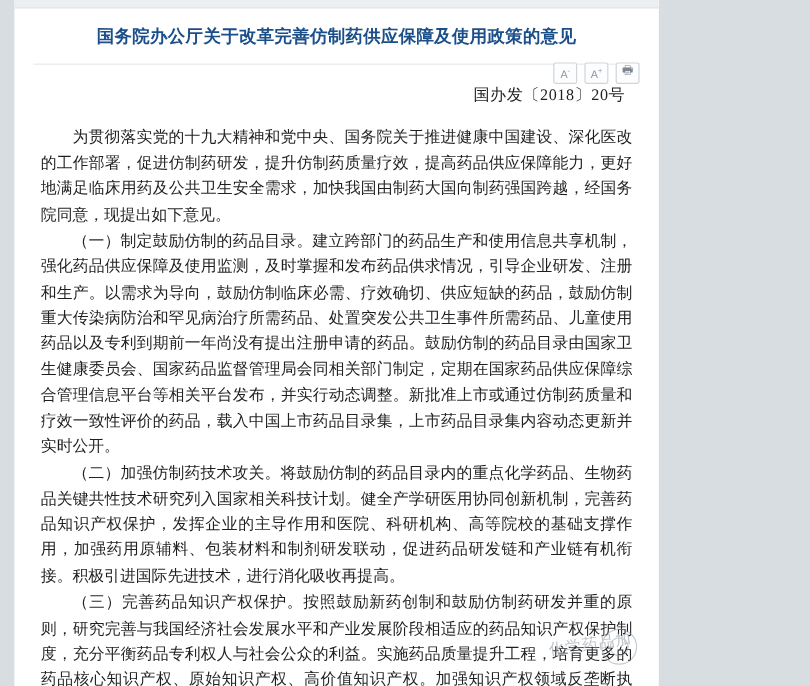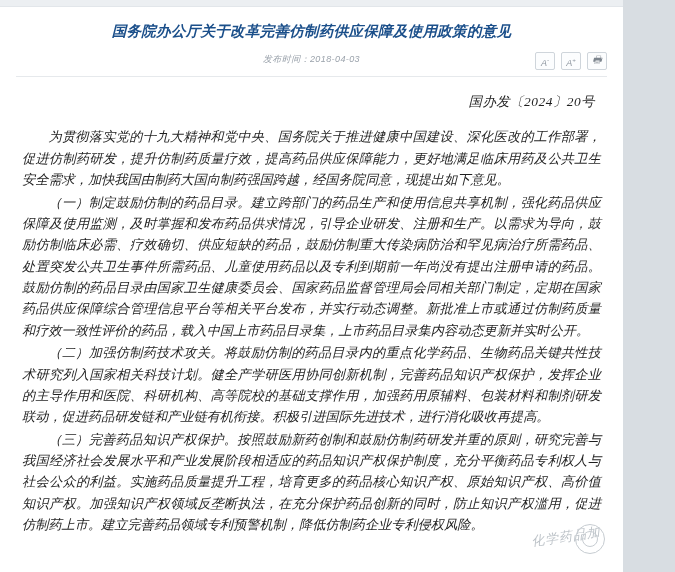--- a/index.html
+++ b/index.html
@@ -9,27 +9,26 @@
   }
   body {
     width: 675px;
     height: 572px;
     font-family: "Liberation Serif", serif;
     overflow: hidden;
     position: relative;
   }
   .page {
     position: absolute;
-    left: 0;
+    left: 12px;
     top: 0;
-    width: 623px;
+    width: 537px;
     height: 572px;
     background: #ffffff;
     box-sizing: border-box;
-    font-style: italic;
   }
   .top-strip {
     height: 6px;
     background: #eceff2;
     border-bottom: 1px solid #e2e6ea;
   }
   .doc-header {
     padding: 14px 40px 0 40px;
     text-align: center;
   }
@@ -158,37 +157,36 @@
 
 <div class="edge-left"></div>
 <div class="edge-right"></div>
 
 <div class="page">
 
   <div class="top-strip"></div>
 
   <div class="doc-header">
     <div class="doc-title">国务院办公厅关于改革完善仿制药供应保障及使用政策的意见</div>
-    <div class="doc-meta">发布时间：2018-04-03</div>
   </div>
 
   <div class="header-tools">
     <div class="tool-btn">
       <span>A</span><sup>-</sup>
     </div>
     <div class="tool-btn">
       <span>A</span><sup>+</sup>
     </div>
     <div class="tool-btn print">🖶</div>
   </div>
 
   <div class="rule"></div>
 
   <div class="doc-body">
-    <div class="docnum">国办发〔2024〕20号</div>
+    <div class="docnum">国办发〔2018〕20号</div>
     <p class="para indent">为贯彻落实党的十九大精神和党中央、国务院关于推进健康中国建设、深化医改的工作部署，促进仿制药研发，提升仿制药质量疗效，提高药品供应保障能力，更好地满足临床用药及公共卫生安全需求，加快我国由制药大国向制药强国跨越，经国务院同意，现提出如下意见。</p>
     <p class="para indent">（一）制定鼓励仿制的药品目录。建立跨部门的药品生产和使用信息共享机制，强化药品供应保障及使用监测，及时掌握和发布药品供求情况，引导企业研发、注册和生产。以需求为导向，鼓励仿制临床必需、疗效确切、供应短缺的药品，鼓励仿制重大传染病防治和罕见病治疗所需药品、处置突发公共卫生事件所需药品、儿童使用药品以及专利到期前一年尚没有提出注册申请的药品。鼓励仿制的药品目录由国家卫生健康委员会、国家药品监督管理局会同相关部门制定，定期在国家药品供应保障综合管理信息平台等相关平台发布，并实行动态调整。新批准上市或通过仿制药质量和疗效一致性评价的药品，载入中国上市药品目录集，上市药品目录集内容动态更新并实时公开。</p>
     <p class="para indent">（二）加强仿制药技术攻关。将鼓励仿制的药品目录内的重点化学药品、生物药品关键共性技术研究列入国家相关科技计划。健全产学研医用协同创新机制，完善药品知识产权保护，发挥企业的主导作用和医院、科研机构、高等院校的基础支撑作用，加强药用原辅料、包装材料和制剂研发联动，促进药品研发链和产业链有机衔接。积极引进国际先进技术，进行消化吸收再提高。</p>
     <p class="para indent">（三）完善药品知识产权保护。按照鼓励新药创制和鼓励仿制药研发并重的原则，研究完善与我国经济社会发展水平和产业发展阶段相适应的药品知识产权保护制度，充分平衡药品专利权人与社会公众的利益。实施药品质量提升工程，培育更多的药品核心知识产权、原始知识产权、高价值知识产权。加强知识产权领域反垄断执法，在充分保护药品创新的同时，防止知识产权滥用，促进仿制药上市。建立完善药品领域专利预警机制，降低仿制药企业专利侵权风险。</p>
   </div>
 
   <div class="watermark">
     <div class="wm-text">化学药品加</div>
     <div class="wm-circle"></div>
   </div>

